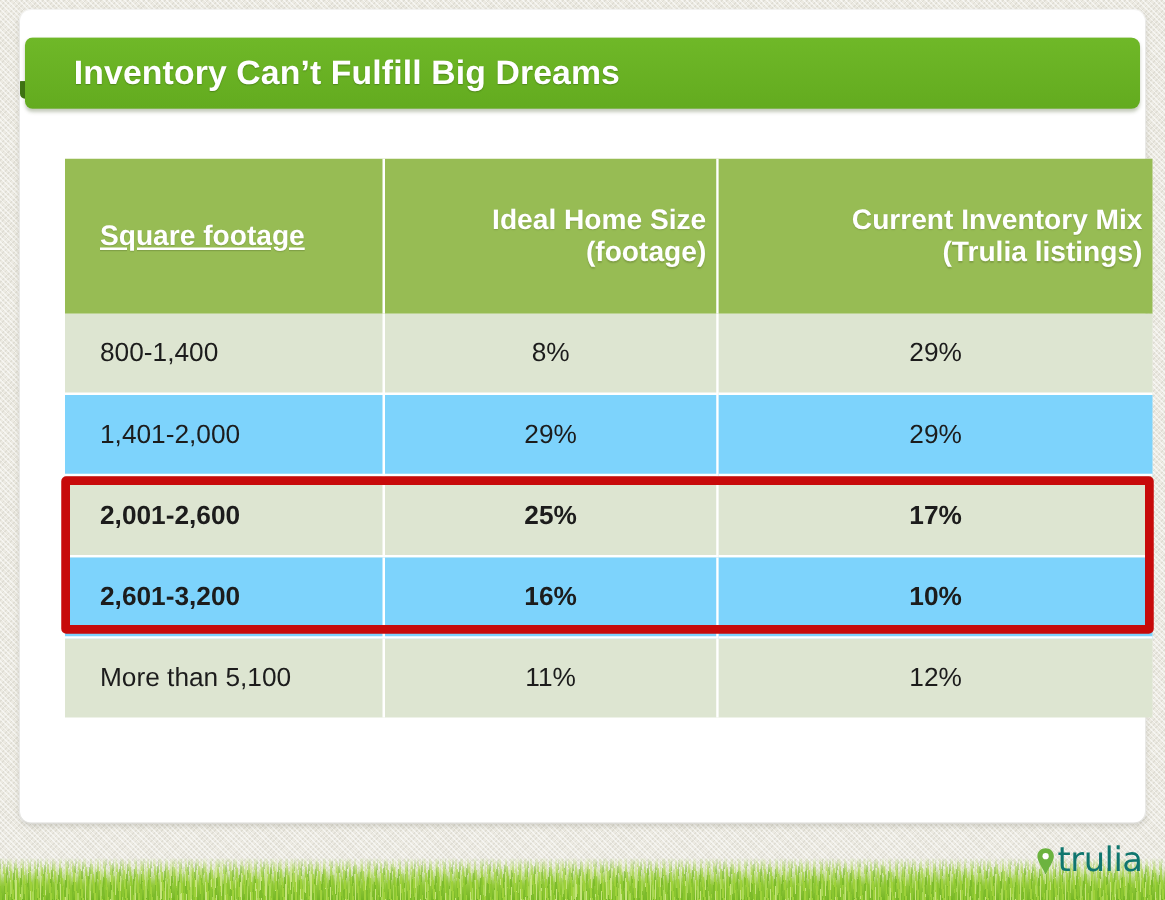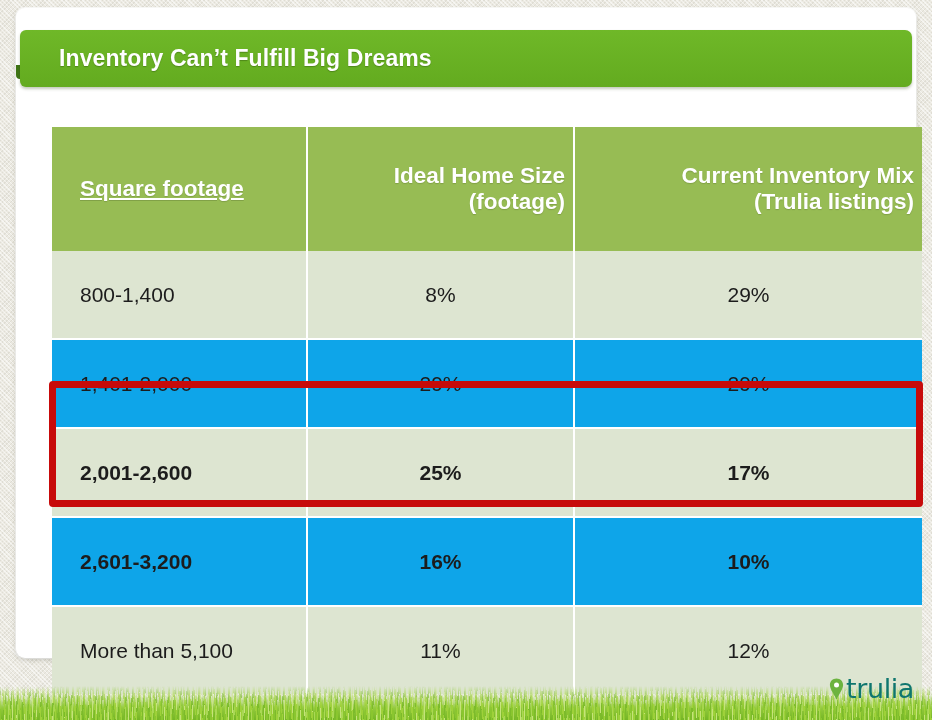--- a/index.html
+++ b/index.html
@@ -94,21 +94,21 @@
   #ribbon-fold::after {
     content: "";
     position: absolute;
     left: 0; top: 0;
     width: 0; height: 0;
     border-left: 16px solid transparent;
     border-top: 14px solid #3f7414;
   }
   #slide-title {
     color: #ffffff;
-    font-size: 23px;
+    font-size: 27px;
     font-weight: bold;
     letter-spacing: .1px;
     padding-left: 39px;
     text-shadow: 0 1px 1px rgba(40,70,10,.38);
     white-space: nowrap;
   }
 
   
   #data-table {
     position: absolute;
@@ -142,32 +142,32 @@
     padding-left: 28px;
     text-decoration: underline;
   }
 
   #data-table tbody td {
     height: 63px;
     font-size: 21px;
     color: #1c1c1c;
     vertical-align: middle;
     text-align: center;
-    padding: 12px 8px;
+    padding: 0 8px;
     border-right: 2px solid #ffffff;
     border-bottom: 2px solid #ffffff;
   }
   #data-table tbody td:last-child { border-right: none; }
   #data-table tbody tr:last-child td { border-bottom: none; }
   #data-table tbody td.col-label {
     text-align: left;
     padding-left: 28px;
   }
   #data-table tbody tr.row-tint td { background: #dde5d1; }
-  #data-table tbody tr.row-plain td { background: #0ea5e9; }
+  #data-table tbody tr.row-plain td { background: #7dd3fc; }
   #data-table tbody tr.row-emph td { font-weight: bold; }
 
   
   #highlight-box {
     position: absolute;
     left: 33px;
     top: 373px;
     width: 874px;
     height: 126px;
     border: 7px solid #c70a0a;

